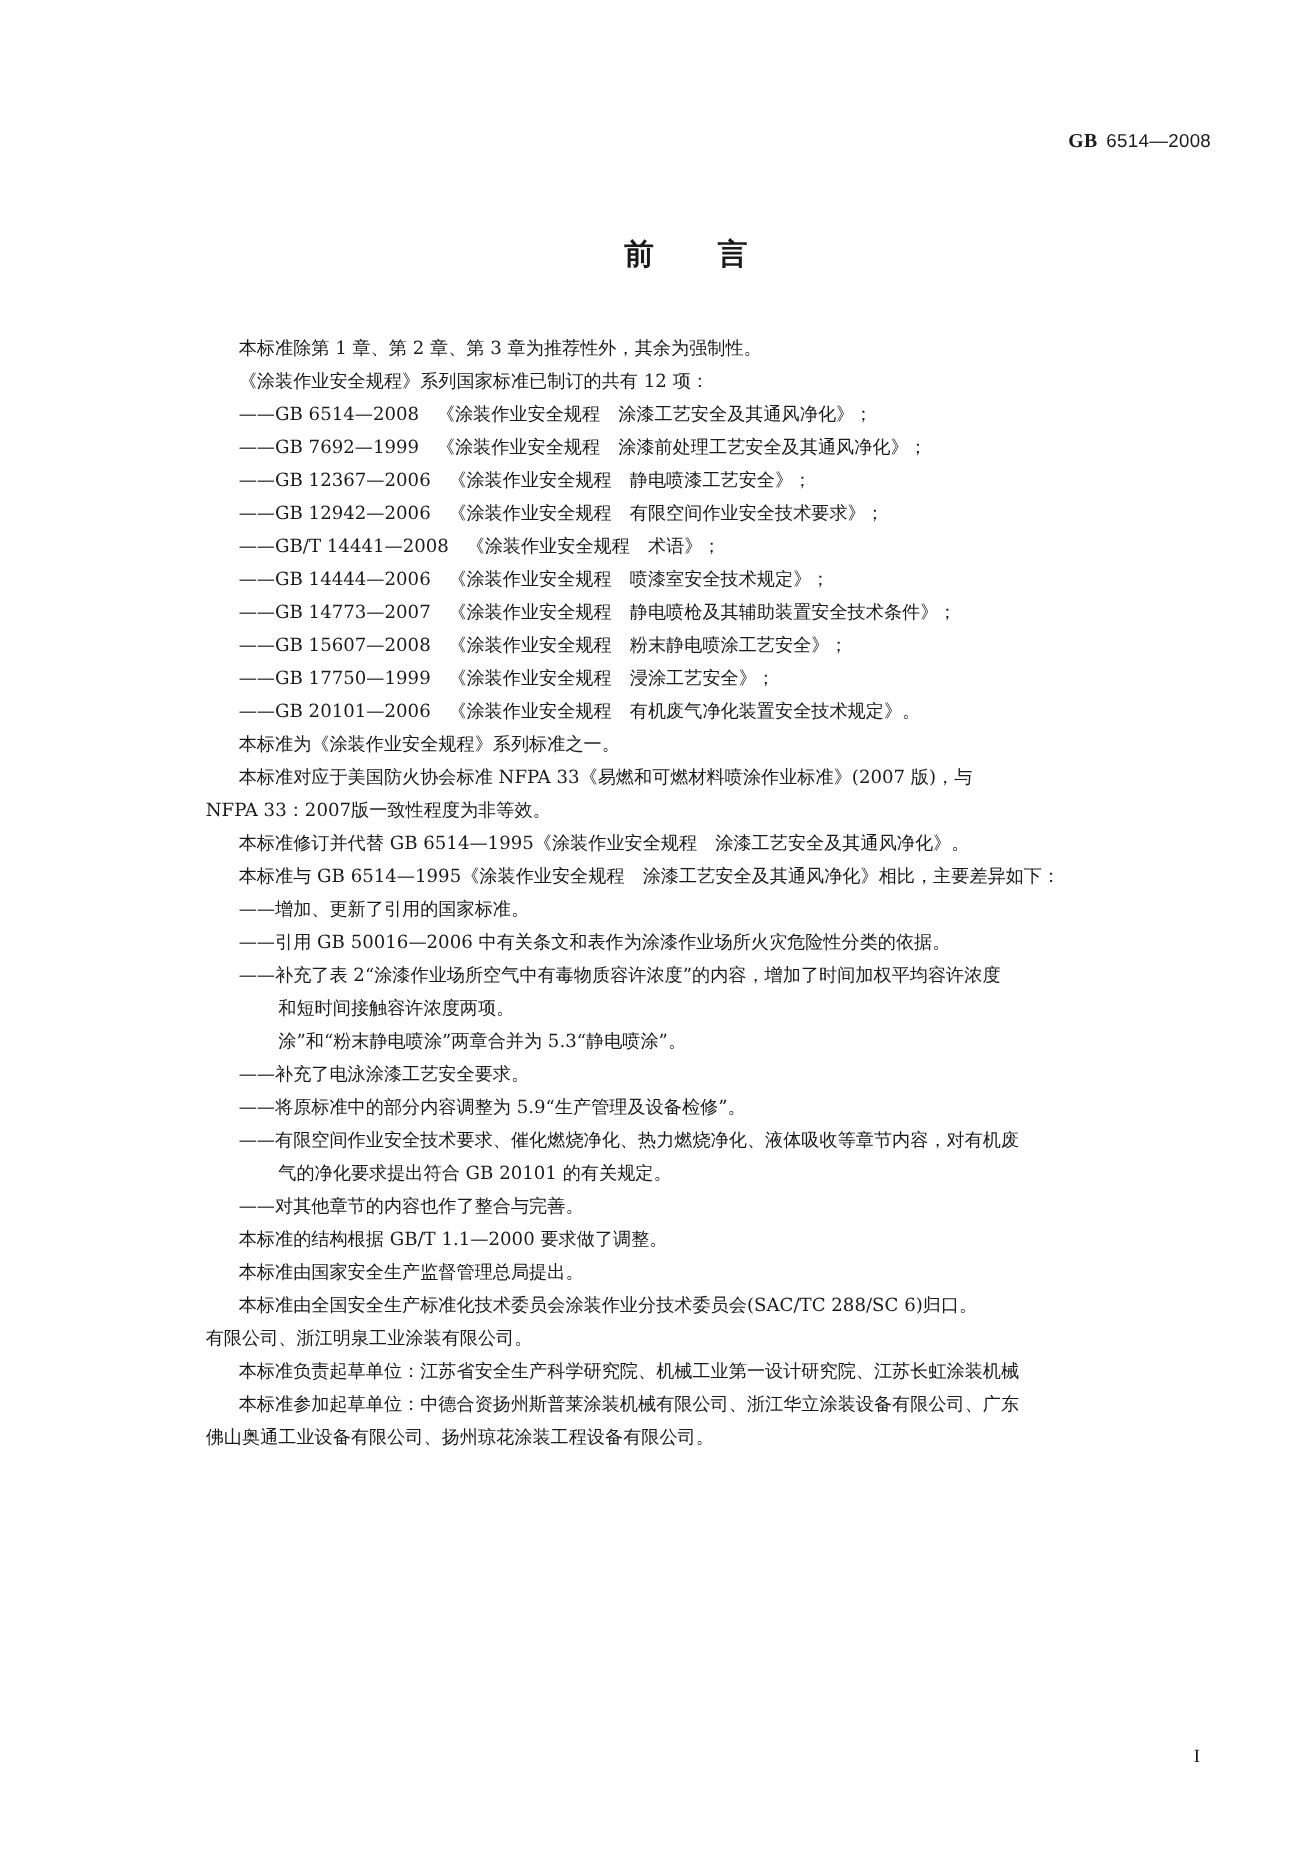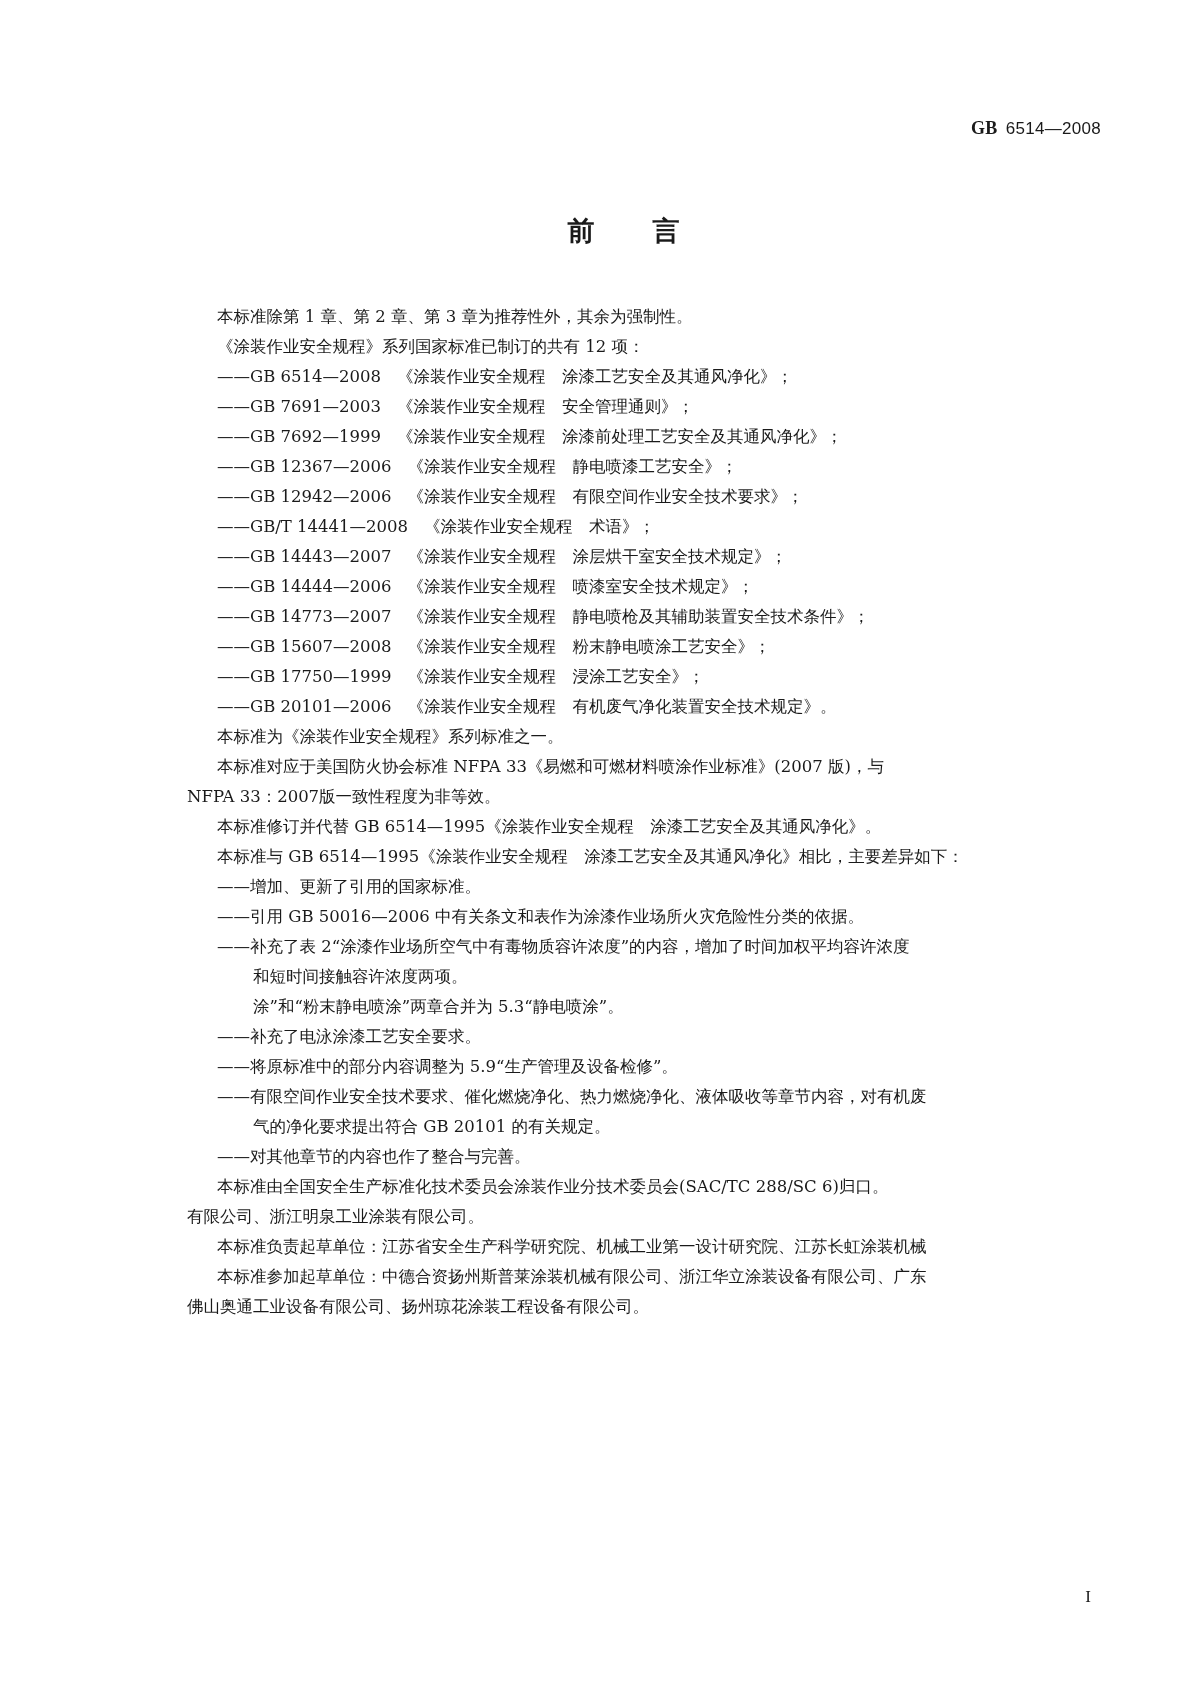--- a/index.html
+++ b/index.html
@@ -29,26 +29,24 @@
   </div>
 
   <div class="title">前言</div>
 
   <div class="body">
     <div class="line p-indent">本标准除第 1 章、第 2 章、第 3 章为推荐性外，其余为强制性。</div>
     <div class="line p-indent">《涂装作业安全规程》系列国家标准已制订的共有 12 项：</div>
 
     <div>
       <div class="line dash-item"><span>——GB 6514—2008</span><span class="gap"></span><span>《涂装作业安全规程　涂漆工艺安全及其通风净化》；</span></div>
-      <div class="line dash-item"><span>——GB 7691—2003</span><span class="gap"></span><span>《涂装作业安全规程　安全管理通则》；</span></div>
       <div class="line dash-item"><span>——GB 7692—1999</span><span class="gap"></span><span>《涂装作业安全规程　涂漆前处理工艺安全及其通风净化》；</span></div>
       <div class="line dash-item"><span>——GB 12367—2006</span><span class="gap"></span><span>《涂装作业安全规程　静电喷漆工艺安全》；</span></div>
       <div class="line dash-item"><span>——GB 12942—2006</span><span class="gap"></span><span>《涂装作业安全规程　有限空间作业安全技术要求》；</span></div>
       <div class="line dash-item"><span>——GB/T 14441—2008</span><span class="gap"></span><span>《涂装作业安全规程　术语》；</span></div>
-      <div class="line dash-item"><span>——GB 14443—2007</span><span class="gap"></span><span>《涂装作业安全规程　涂层烘干室安全技术规定》；</span></div>
       <div class="line dash-item"><span>——GB 14444—2006</span><span class="gap"></span><span>《涂装作业安全规程　喷漆室安全技术规定》；</span></div>
       <div class="line dash-item"><span>——GB 14773—2007</span><span class="gap"></span><span>《涂装作业安全规程　静电喷枪及其辅助装置安全技术条件》；</span></div>
       <div class="line dash-item"><span>——GB 15607—2008</span><span class="gap"></span><span>《涂装作业安全规程　粉末静电喷涂工艺安全》；</span></div>
       <div class="line dash-item"><span>——GB 17750—1999</span><span class="gap"></span><span>《涂装作业安全规程　浸涂工艺安全》；</span></div>
       <div class="line dash-item"><span>——GB 20101—2006</span><span class="gap"></span><span>《涂装作业安全规程　有机废气净化装置安全技术规定》。</span></div>
     </div>
 
     <div class="line p-indent">本标准为《涂装作业安全规程》系列标准之一。</div>
     <div class="line p-indent">本标准对应于美国防火协会标准 NFPA 33《易燃和可燃材料喷涂作业标准》(2007 版)，与</div>
     <div class="line">NFPA 33：2007版一致性程度为非等效。</div>
@@ -61,20 +59,22 @@
       <div class="line dash-item">——补充了表 2“涂漆作业场所空气中有毒物质容许浓度”的内容，增加了时间加权平均容许浓度</div>
       <div class="line dash-cont">和短时间接触容许浓度两项。</div>
       <div class="line dash-cont">涂”和“粉末静电喷涂”两章合并为 5.3“静电喷涂”。</div>
       <div class="line dash-item">——补充了电泳涂漆工艺安全要求。</div>
       <div class="line dash-item">——将原标准中的部分内容调整为 5.9“生产管理及设备检修”。</div>
       <div class="line dash-item">——有限空间作业安全技术要求、催化燃烧净化、热力燃烧净化、液体吸收等章节内容，对有机废</div>
       <div class="line dash-cont">气的净化要求提出符合 GB 20101 的有关规定。</div>
       <div class="line dash-item">——对其他章节的内容也作了整合与完善。</div>
     </div>
 
+    <div class="line p-indent">本标准的结构根据 GB/T 1.1—2000 要求做了调整。</div>
+    <div class="line p-indent">本标准由国家安全生产监督管理总局提出。</div>
     <div class="line p-indent">本标准由全国安全生产标准化技术委员会涂装作业分技术委员会(SAC/TC 288/SC 6)归口。</div>
     <div class="line">有限公司、浙江明泉工业涂装有限公司。</div>
     <div class="line p-indent">本标准负责起草单位：江苏省安全生产科学研究院、机械工业第一设计研究院、江苏长虹涂装机械</div>
     <div class="line p-indent">本标准参加起草单位：中德合资扬州斯普莱涂装机械有限公司、浙江华立涂装设备有限公司、广东</div>
     <div class="line">佛山奥通工业设备有限公司、扬州琼花涂装工程设备有限公司。</div>
   </div>
 
   <div class="page-num">I</div>
 </div>
 

